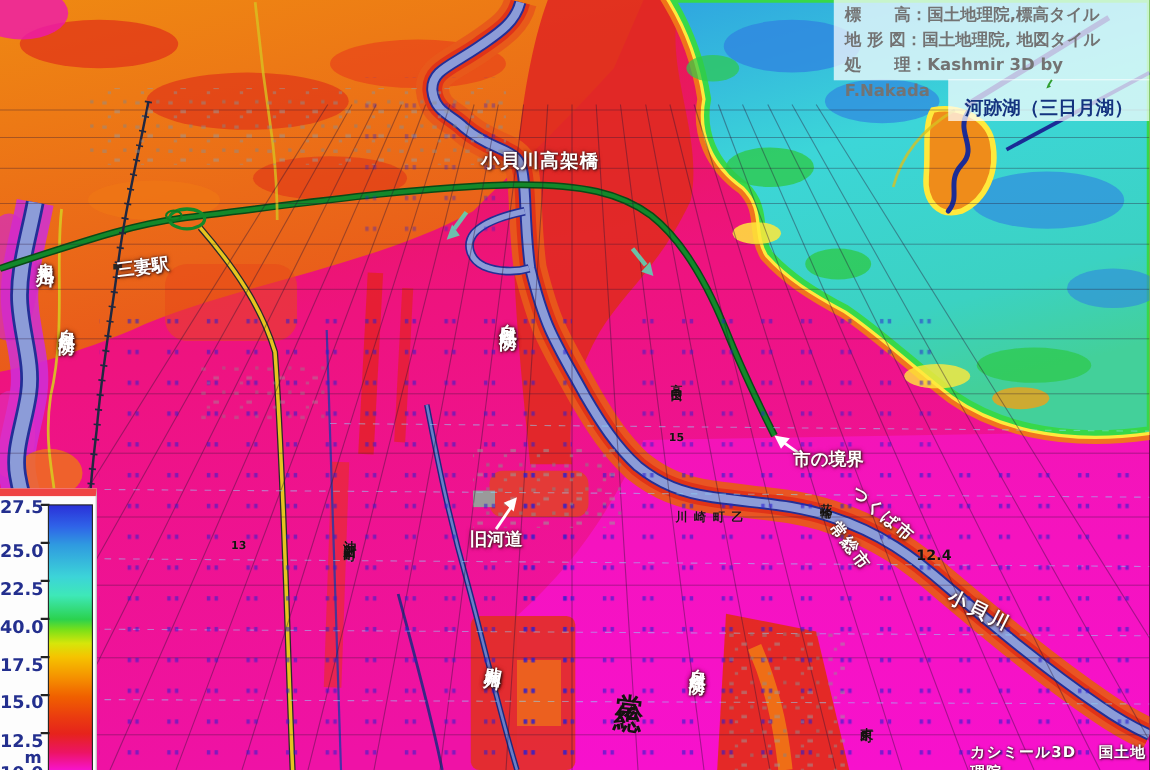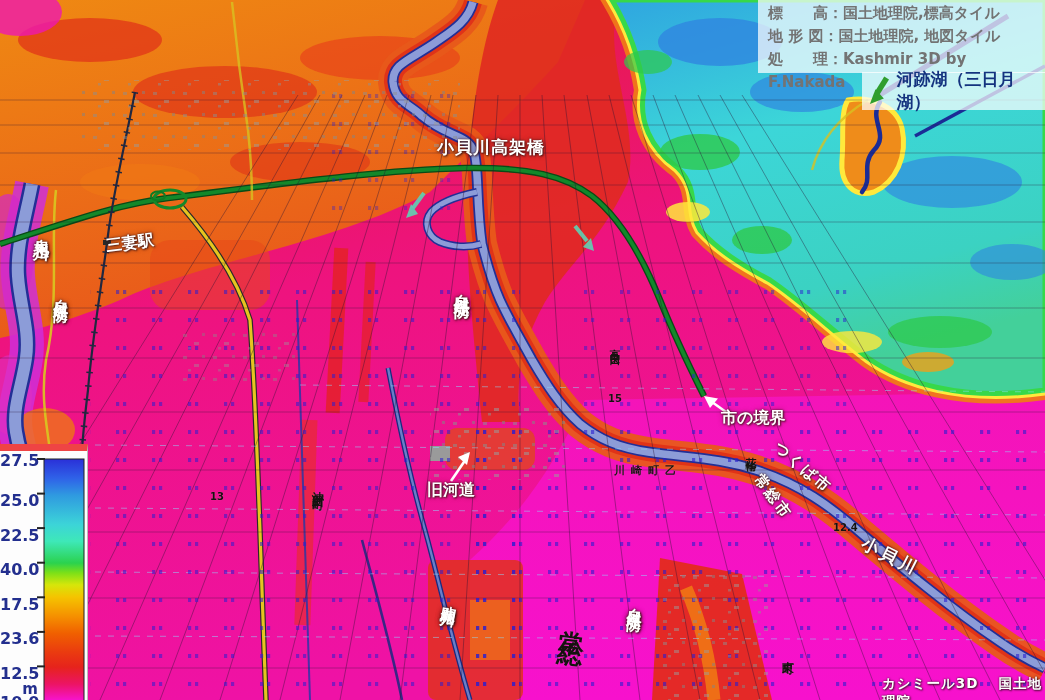--- a/index.html
+++ b/index.html
@@ -25,21 +25,21 @@
     position:absolute;right:0;top:0;width:287px;height:73px;
     background:rgba(255,255,255,.72);
     color:#737373;font-weight:bold;font-size:15px;line-height:23px;
     padding:2px 6px 2px 10px;
   }
   
   .callout{
     position:absolute;left:862px;top:72px;width:183px;height:38px;
     background:rgba(255,255,255,.72);
     display:flex;align-items:center;gap:6px;padding:0 6px;
-    color:#14337f;font-weight:bold;font-size:17px;
+    color:#14337f;font-weight:bold;font-size:17px;flex-direction:column;
   }
   
   .legend{
     position:absolute;left:0;top:444px;width:88px;height:256px;
     background:#fdfdfd;border-top:7px solid #ef4444;border-right:1px solid #bbb;
   }
   .legend .tick-label{
     position:absolute;width:38px;text-align:right;
     color:#232f8e;font-weight:bold;font-size:16px;line-height:1;
     transform:translateY(-50%);
@@ -267,21 +267,21 @@
   <div class="lbl v" style="left:443px;top:594px;font-size:15px;transform:rotate(11deg);letter-spacing:2px">八間堀川</div>
   <div class="lbl v" style="left:627px;top:596px;font-size:15px;transform:rotate(5deg)">自然堤防</div>
 
   <div class="blk v" style="left:558px;top:610px;font-size:26px;letter-spacing:10px;transform:rotate(7deg)">常総</div>
   <div class="blk v" style="left:309px;top:481px">沖新田町</div>
   <div class="blk v" style="left:779px;top:651px">東町</div>
   <div class="blk v" style="left:606px;top:340px;font-size:11px">高良田</div>
   <div class="blk" style="left:614px;top:463px;font-size:11px;letter-spacing:6px">川崎町乙</div>
   <div class="blk v" style="left:742px;top:448px;font-size:11px">花輪</div>
   <div class="blk" style="left:210px;top:491px;font-size:10px">13</div>
-  <div class="blk" style="left:833px;top:522px;font-size:10px">12.4</div>
+  <div class="blk" style="left:833px;top:498px;font-size:13px">12.4</div>
   <div class="blk" style="left:608px;top:393px;font-size:10px">15</div>
 
   <div class="credit-box">
     <div>標　　高：国土地理院,標高タイル</div>
     <div>地 形 図：国土地理院, 地図タイル</div>
     <div>処　　理：Kashmir 3D by F.Nakada</div>
   </div>
 
   <div class="callout">
     <svg width="24" height="32" viewBox="0 0 24 32">
@@ -322,21 +322,21 @@
           <line x1="37" y1="180.9" x2="45" y2="180.9"></line>
         <line x1="37" y1="215.4" x2="45" y2="215.4"></line>
           <line x1="37" y1="250" x2="45" y2="250"></line>
       </g>
     </svg>
     <span class="tick-label" style="top:10px">27.5</span>
     <span class="tick-label" style="top:50px">25.0</span>
     <span class="tick-label" style="top:85px">22.5</span>
     <span class="tick-label" style="top:119px">40.0</span>
     <span class="tick-label" style="top:154px">17.5</span>
-    <span class="tick-label" style="top:188px">23.6</span>
+    <span class="tick-label" style="top:188px">15.0</span>
     <span class="tick-label" style="top:223px">12.5</span>
     <span class="tick-label" style="top:238px;font-size:15px">m</span>
     <span class="tick-label" style="top:252px">10.0</span>
   </div>
 
   <div class="footer-credit">カシミール3D　 国土地理院</div>
 
 </div>
 
 </body></html>

